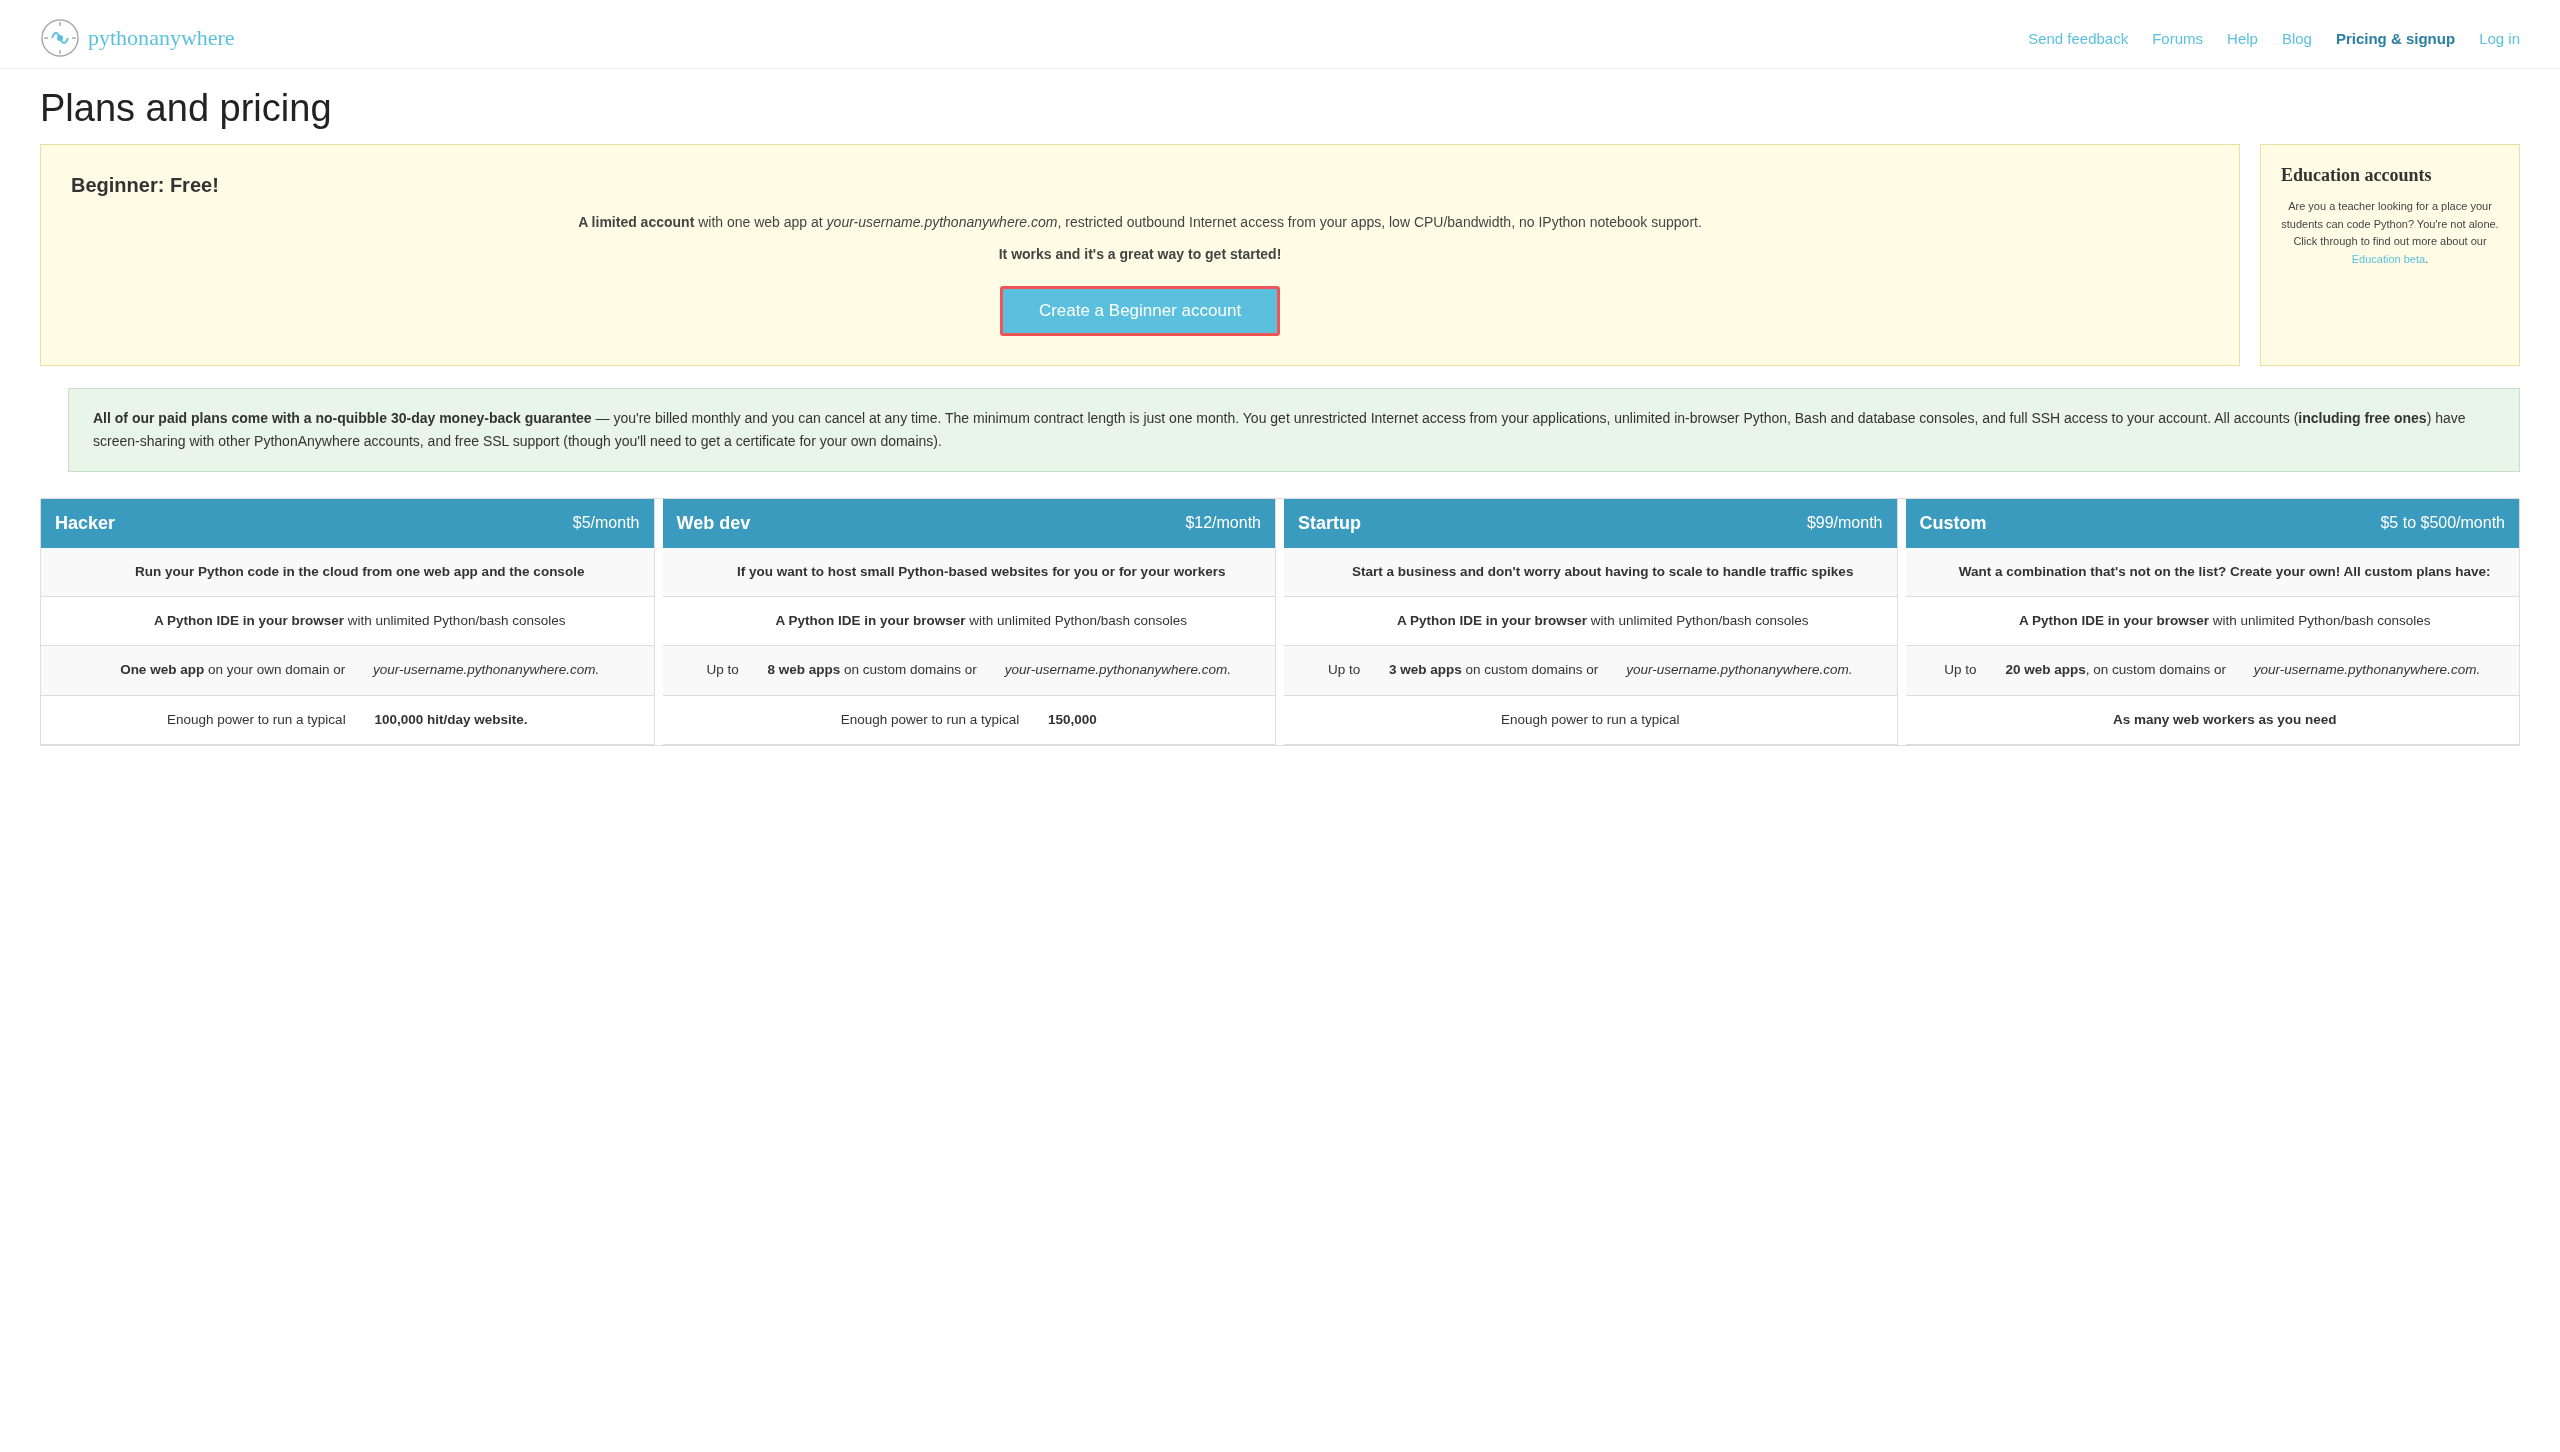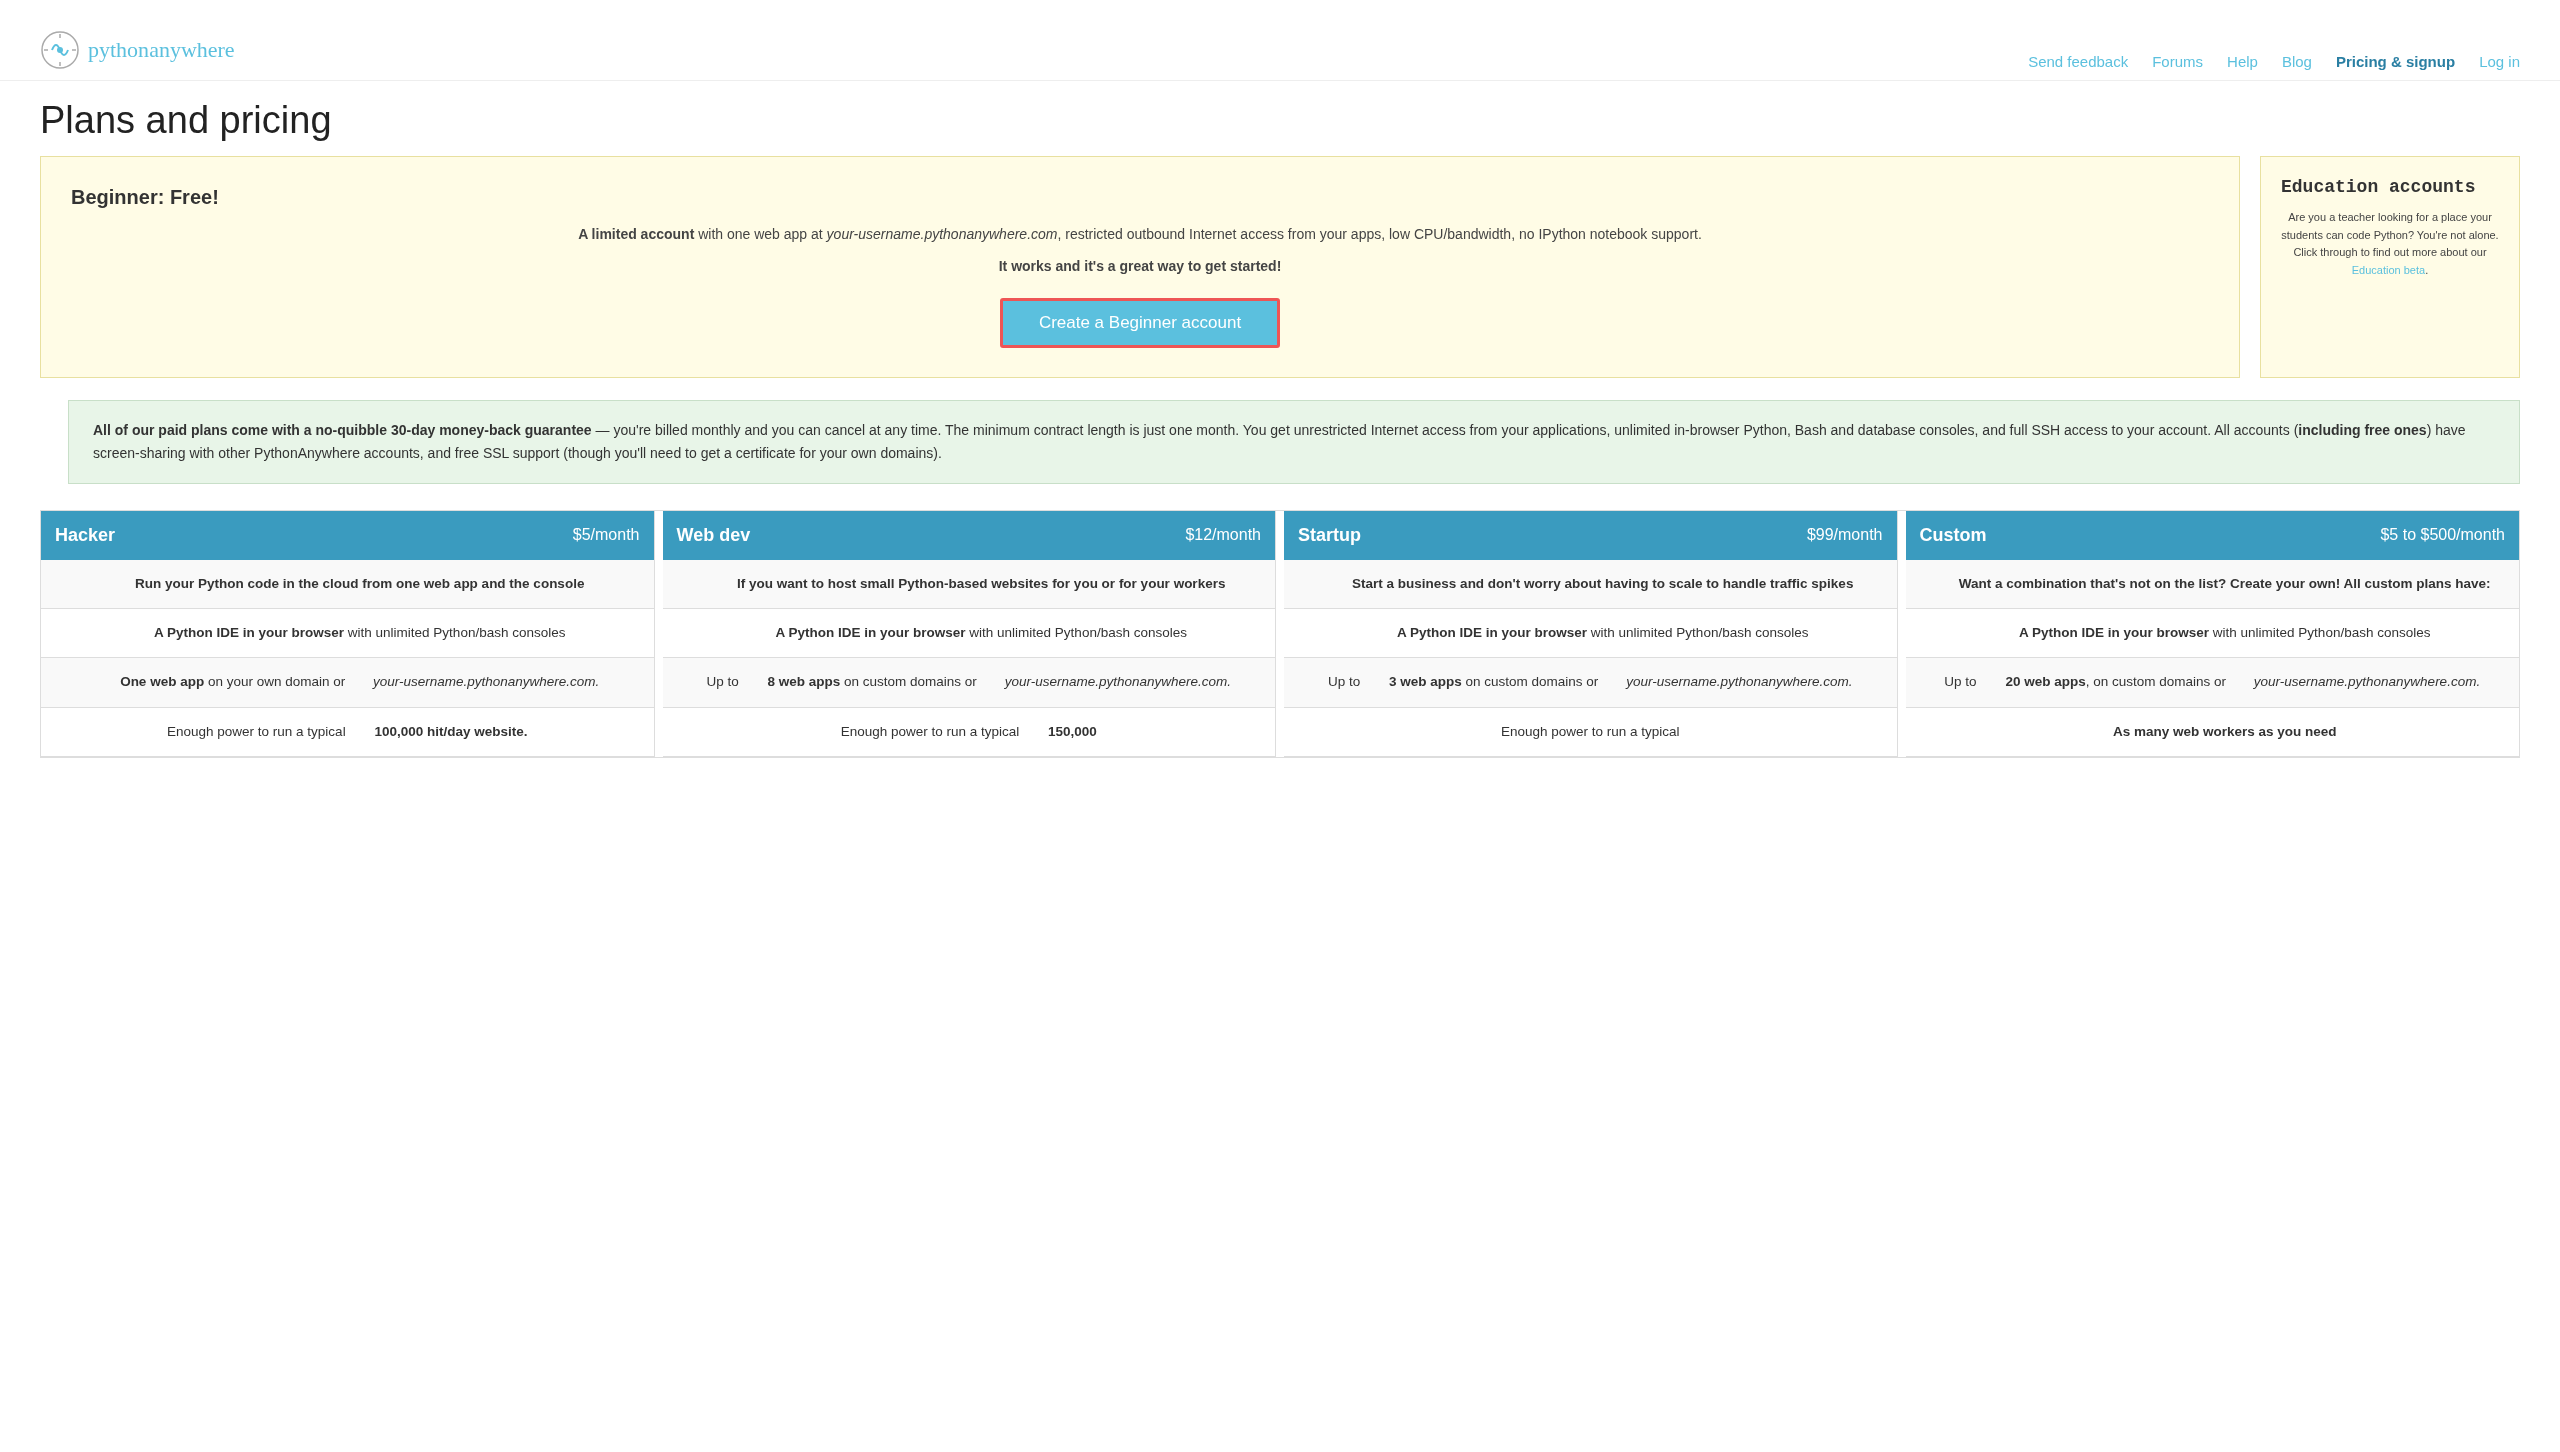--- a/index.html
+++ b/index.html
@@ -5,23 +5,23 @@
     * { box-sizing: border-box; margin: 0; padding: 0; }
     body {
       font-family: Georgia, 'Times New Roman', serif;
       font-size: 15px;
       color: #333;
       background: #fff;
     }
     
     .header {
       display: flex;
-      align-items: flex-end;
+      align-items: center;
       justify-content: space-between;
-      padding: 30px 40px 10px 40px;
+      padding: 18px 40px 10px 40px;
       border-bottom: 1px solid #eee;
     }
     .logo-area {
       display: flex;
       align-items: center;
       gap: 8px;
     }
     .logo-icon {
       width: 40px;
       height: 40px;
@@ -115,21 +115,21 @@
       border: 1px solid #e8e0a0;
       padding: 20px;
       width: 260px;
       min-width: 260px;
     }
     .education-box h3 {
       font-size: 18px;
       font-weight: bold;
       color: #333;
       margin-bottom: 12px;
-      font-family: Liberation Mono, monospace;
+      font-family: Liberation Serif, serif;
     }
     .education-box p {
       font-size: 11px;
       color: #444;
       line-height: 1.6;
       font-family: Arial, sans-serif;
       text-align: center;
     }
     .education-box a {
       color: #5bc0de;

